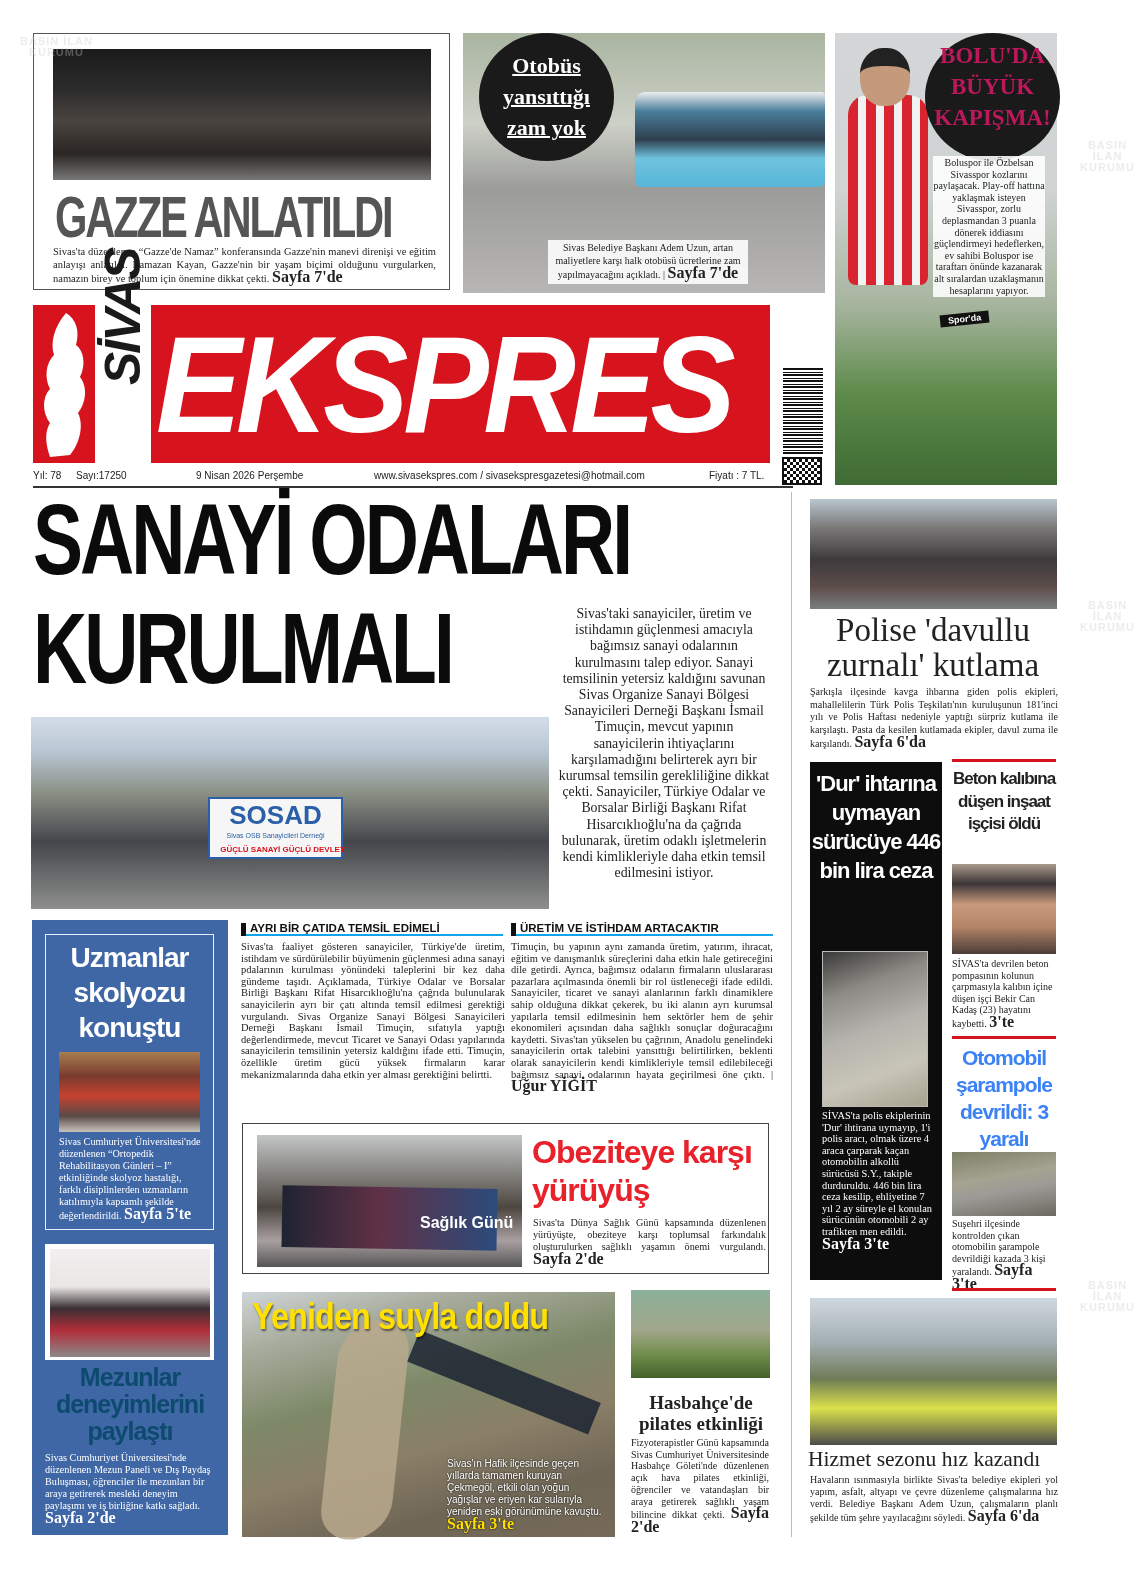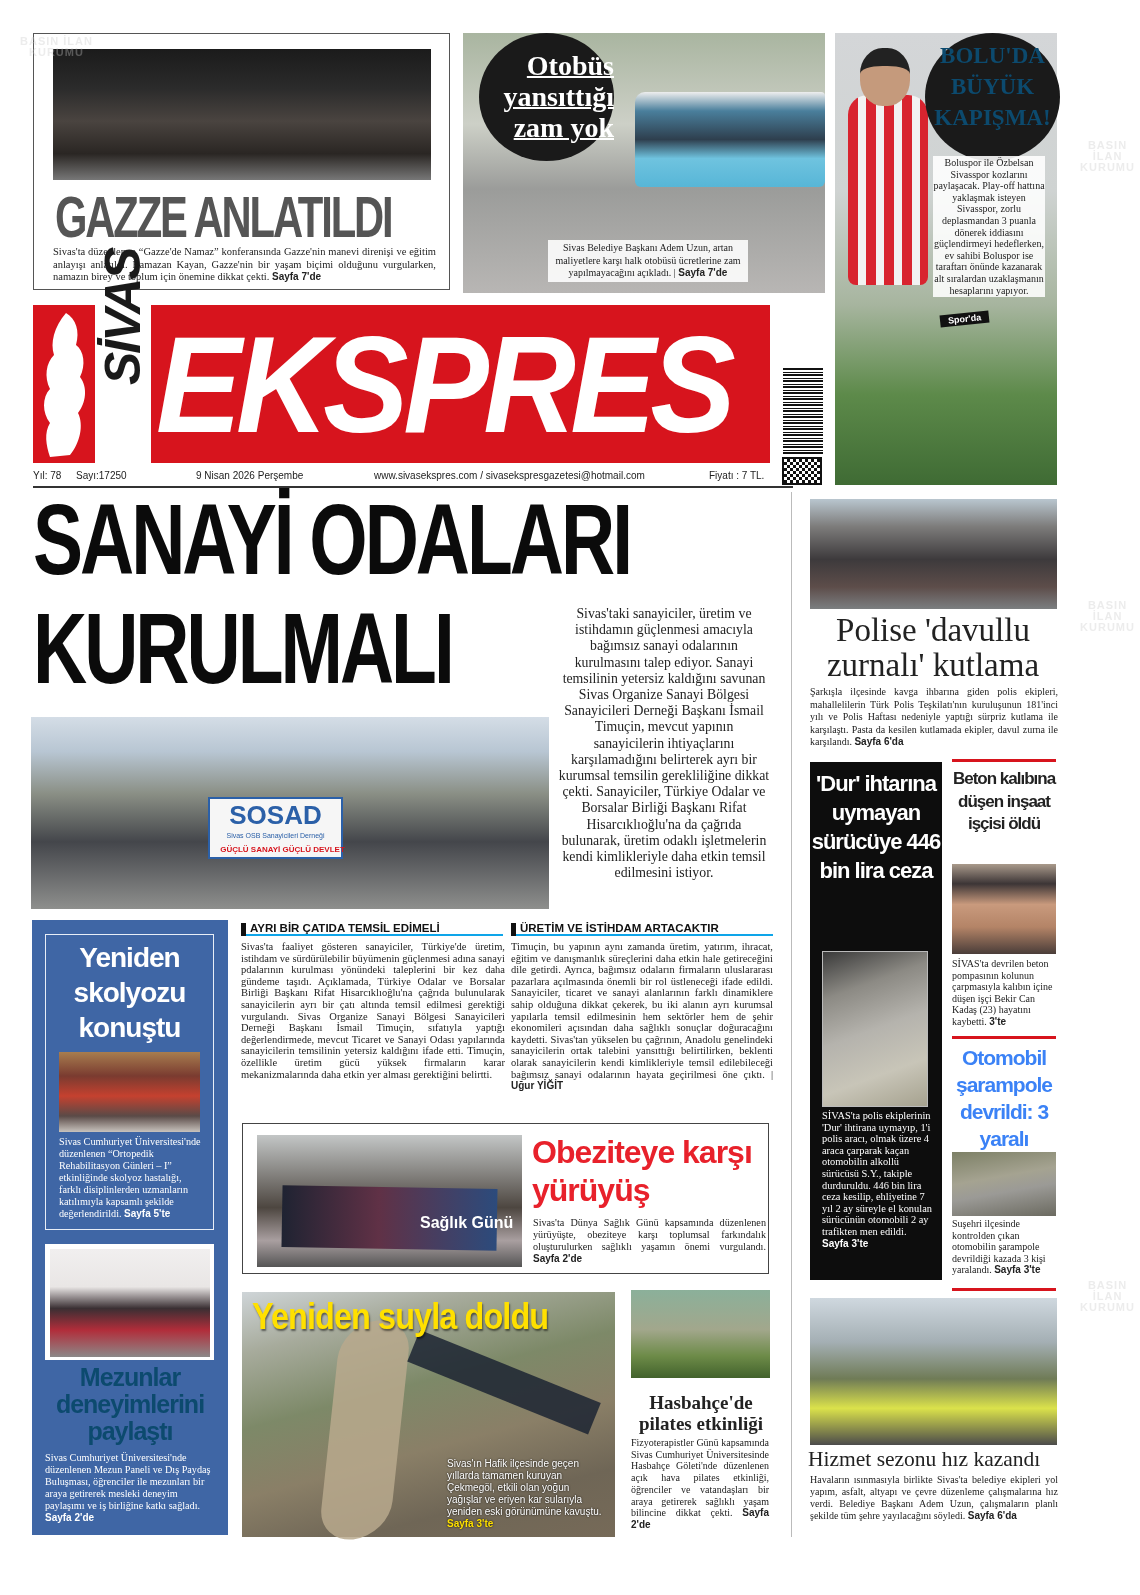--- a/index.html
+++ b/index.html
@@ -1,41 +1,41 @@
 <!DOCTYPE html>
 <html><head>
 <meta charset="utf-8">
 <style>
   * { box-sizing: border-box; margin: 0; padding: 0; }
   html, body { width: 1140px; height: 1595px; background: #ffffff; overflow: hidden; }
   body { position: relative; font-family: "Liberation Serif", serif; color: #222; }
   .abs { position: absolute; }
   .photo { position: absolute; overflow: hidden; }
   .body-text { font-size: 10.5px; line-height: 11.6px; color: #222; text-align: justify; }
-  .sayfa { font-family: Liberation Sans, sans-serif; font-weight: 700; font-size: 10px; }
+  .sayfa { font-family: Liberation Serif, serif; font-weight: 700; font-size: 16px; }
   .watermark { position:absolute; font-family:"Liberation Sans",sans-serif; font-weight:700; font-size:11px; color:rgba(200,200,200,0.35); letter-spacing:1px; line-height:11px; text-align:center; pointer-events:none; }
 
   
   #gazze-box { left:33px; top:33px; width:417px; height:257px; border:1.5px solid #555; }
   #gazze-photo { left:53px; top:49px; width:378px; height:131px; background: linear-gradient(180deg,#1b1b1b 0%,#2b2b2b 30%,#4a4440 55%,#2a2623 80%,#777 100%); }
   #gazze-title { left:55px; top:183px; width:380px; font-size:58px; color:#555; font-family:"Liberation Sans",sans-serif; font-weight:700; letter-spacing:-3px; transform:scaleX(0.72); transform-origin:left top; white-space:nowrap; }
   #gazze-text { left:53px; top:246px; width:383px; font-size:10.5px; line-height:12.5px; }
 
   #bus-photo { left:463px; top:33px; width:362px; height:260px; background: linear-gradient(180deg,#a9b5a0 0%,#cdd0c7 35%,#9b9c9a 60%,#b8b6b4 100%); }
   #bus-body { left:635px; top:92px; width:190px; height:95px; background:linear-gradient(180deg,#eeeeee 0%,#4a7f9c 20%,#2e3f4e 50%,#6fc3df 70%,#57b6d7 100%); border-radius:10px 4px 6px 6px; }
   #bus-circle { left:479px; top:33px; width:135px; height:128px; border-radius:50%; background:#1a1a1a; }
-  #bus-circle-text { left:479px; top:50px; width:135px; text-align:right; color:#fff; font-size:28px; line-height:31px; font-weight:700; font-family:"Liberation Serif",serif; }
+  #bus-circle-text { left:479px; top:50px; width:135px; text-align:center; color:#fff; font-size:22px; line-height:31px; font-weight:700; font-family:"Liberation Serif",serif; }
   #bus-circle-text span { text-decoration: underline; text-decoration-thickness:2px; display:block; }
   #bus-caption { left:548px; top:240px; width:200px; background:rgba(255,255,255,0.88); font-size:10px; line-height:12.5px; text-align:center; padding:2px 3px; }
 
   #spor-photo { left:835px; top:33px; width:222px; height:452px; background: linear-gradient(180deg,#d4d6d8 0%,#cfd3d2 35%,#a7b59f 60%,#5d8a4a 80%,#3f6b34 100%); }
   #player-shirt { left:848px; top:95px; width:80px; height:190px; background:repeating-linear-gradient(90deg,#d8242f 0px,#d8242f 10px,#f2f2f2 10px,#f2f2f2 18px); border-radius:20px 20px 8px 8px; }
   #player-head { left:860px; top:48px; width:50px; height:58px; border-radius:45%; background:#c59a7c; border-top:18px solid #222; }
   #spor-circle { left:925px; top:33px; width:135px; height:128px; border-radius:50%; background:#1a1a1a; }
-  #spor-circle-text { left:925px; top:40px; width:135px; text-align:center; color:#0c4a6e; font-size:23px; line-height:31px; font-weight:700; font-family:"Liberation Serif",serif; }
+  #spor-circle-text { left:925px; top:40px; width:135px; text-align:center; color:#be185d; font-size:23px; line-height:31px; font-weight:700; font-family:"Liberation Serif",serif; }
   #spor-text { left:933px; top:156px; width:112px; background:rgba(255,255,255,0.88); font-size:10px; line-height:11.6px; text-align:center; padding:1px 0; }
   #spor-tag { left:940px; top:313px; background:#111; color:#fff; font-size:9px; font-weight:700; font-family:"Liberation Sans",sans-serif; padding:1px 8px; transform:rotate(-6deg); }
 
   
   #mast { left:33px; top:305px; width:737px; height:158px; background:#d7141d; }
   #mast-silhouette { left:36px; top:305px; width:58px; height:158px; background:#d7141d; }
   #mast-white-band { left:95px; top:305px; width:56px; height:158px; background:#ffffff; }
   #mast-sivas { left:96px; top:385px; width:154px; font-size:50px; font-weight:900; color:#1a1a1a; font-family:"Liberation Sans",sans-serif; font-style:italic; transform:rotate(-90deg); transform-origin:left top; letter-spacing:-2px; line-height:54px; }
   #mast-ekspres { left:156px; top:305px; width:620px; font-size:138px; line-height:158px; font-weight:900; font-style:italic; color:#ffffff; font-family:"Liberation Sans",sans-serif; letter-spacing:-6px; transform:scaleX(0.93); transform-origin:left top; white-space:nowrap; }
   #mast-bar { left:33px; top:468px; width:760px; height:16px; font-family:"Liberation Sans",sans-serif; font-size:10px; color:#222; }
@@ -195,21 +195,21 @@
 <div id="obez-banner" class="abs"></div>
 <div id="obez-banner-t" class="abs">Sağlık Günü</div>
 <div id="obez-title" class="abs">Obeziteye karşı yürüyüş</div>
 <div id="obez-text" class="abs body-text">
   <span>Sivas'ta Dünya Sağlık Günü kapsamında düzenlenen yürüyüşte, obeziteye karşı toplumsal farkındalık oluşturulurken sağlıklı yaşamın önemi vurgulandı.</span>
   <span class="sayfa">Sayfa 2'de</span>
 </div>
 
 <div id="blue-col" class="abs"></div>
 <div id="uzm-frame" class="abs"></div>
-<div id="uzm-title" class="abs">Yeniden skolyozu konuştu</div>
+<div id="uzm-title" class="abs">Uzmanlar skolyozu konuştu</div>
 <div id="uzm-photo" class="photo"></div>
 <div id="uzm-text" class="abs">
   <span>Sivas Cumhuriyet Üniversitesi'nde düzenlenen “Ortopedik Rehabilitasyon Günleri – I” etkinliğinde skolyoz hastalığı, farklı disiplinlerden uzmanların katılımıyla kapsamlı şekilde değerlendirildi.</span>
   <span class="sayfa">Sayfa 5'te</span>
 </div>
 <div id="mez-frame" class="abs"></div>
 <div id="mez-photo" class="photo"></div>
 <div id="mez-title" class="abs">Mezunlar deneyimlerini paylaştı</div>
 <div id="mez-text" class="abs">
   <span>Sivas Cumhuriyet Üniversitesi'nde düzenlenen Mezun Paneli ve Dış Paydaş Buluşması, öğrenciler ile mezunları bir araya getirerek mesleki deneyim paylaşımı ve iş birliğine katkı sağladı.</span>

